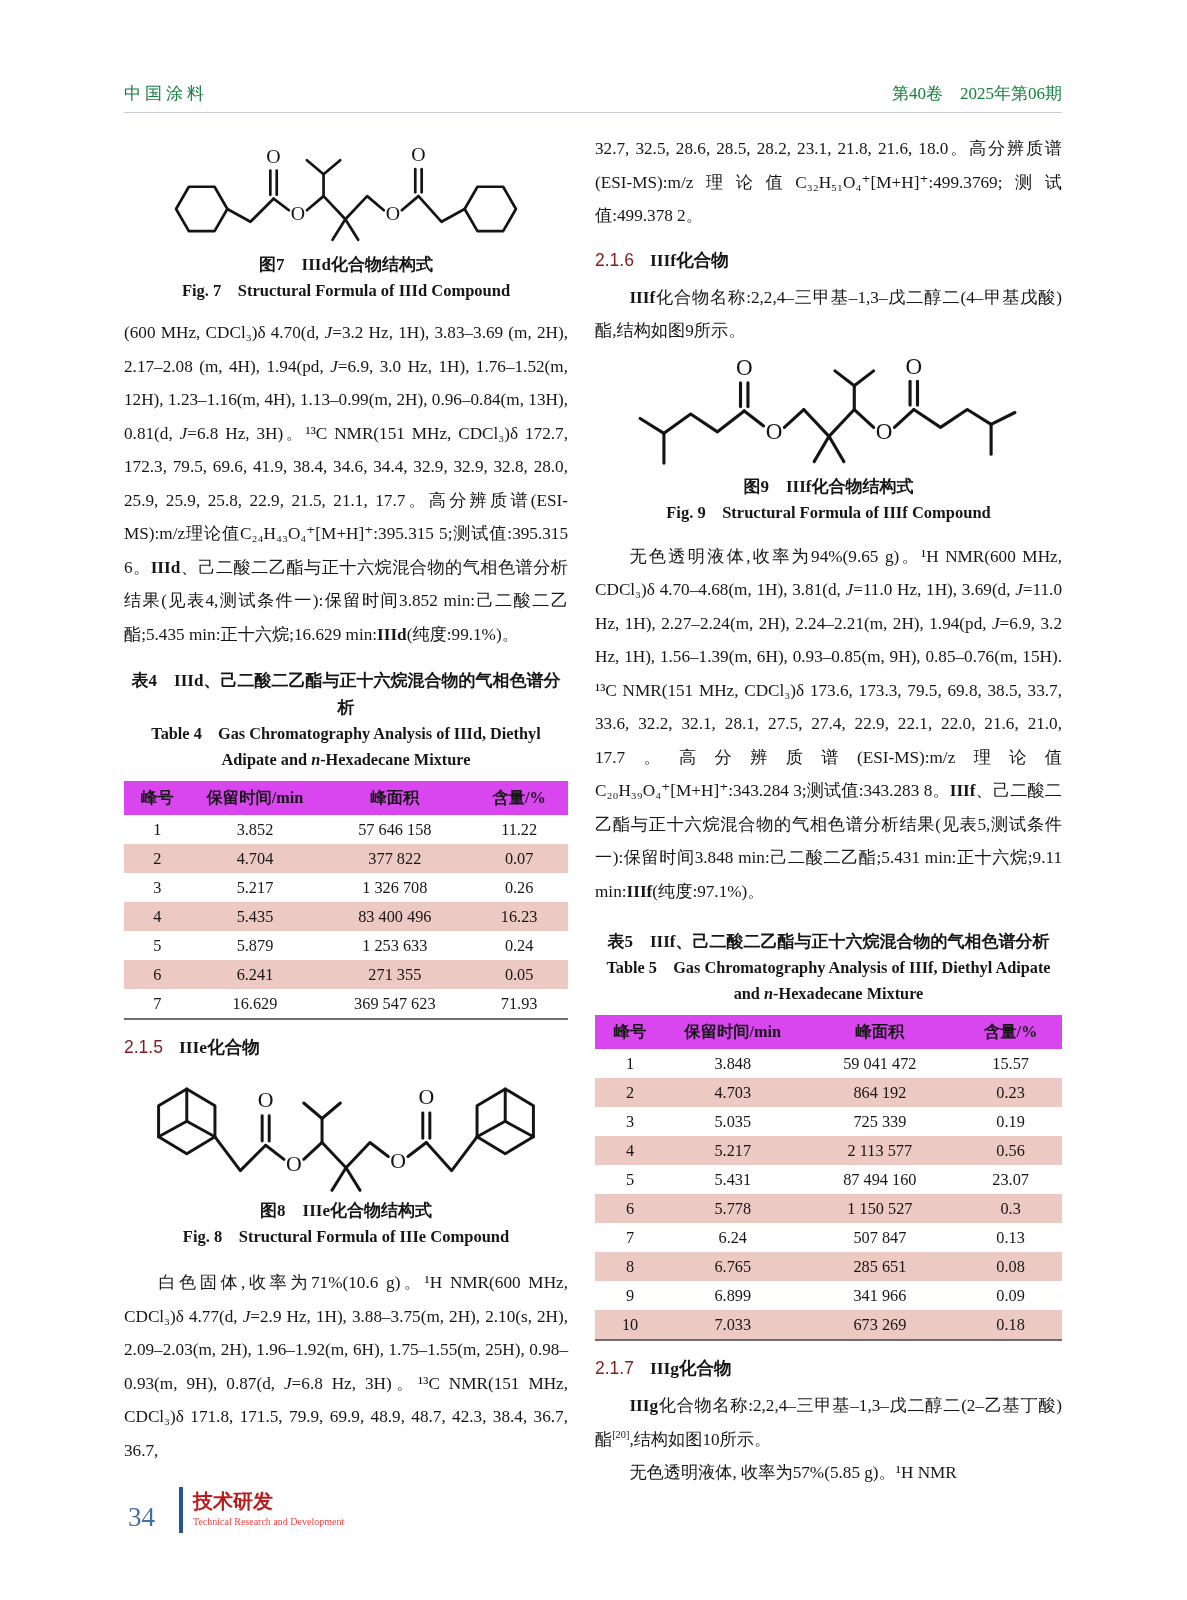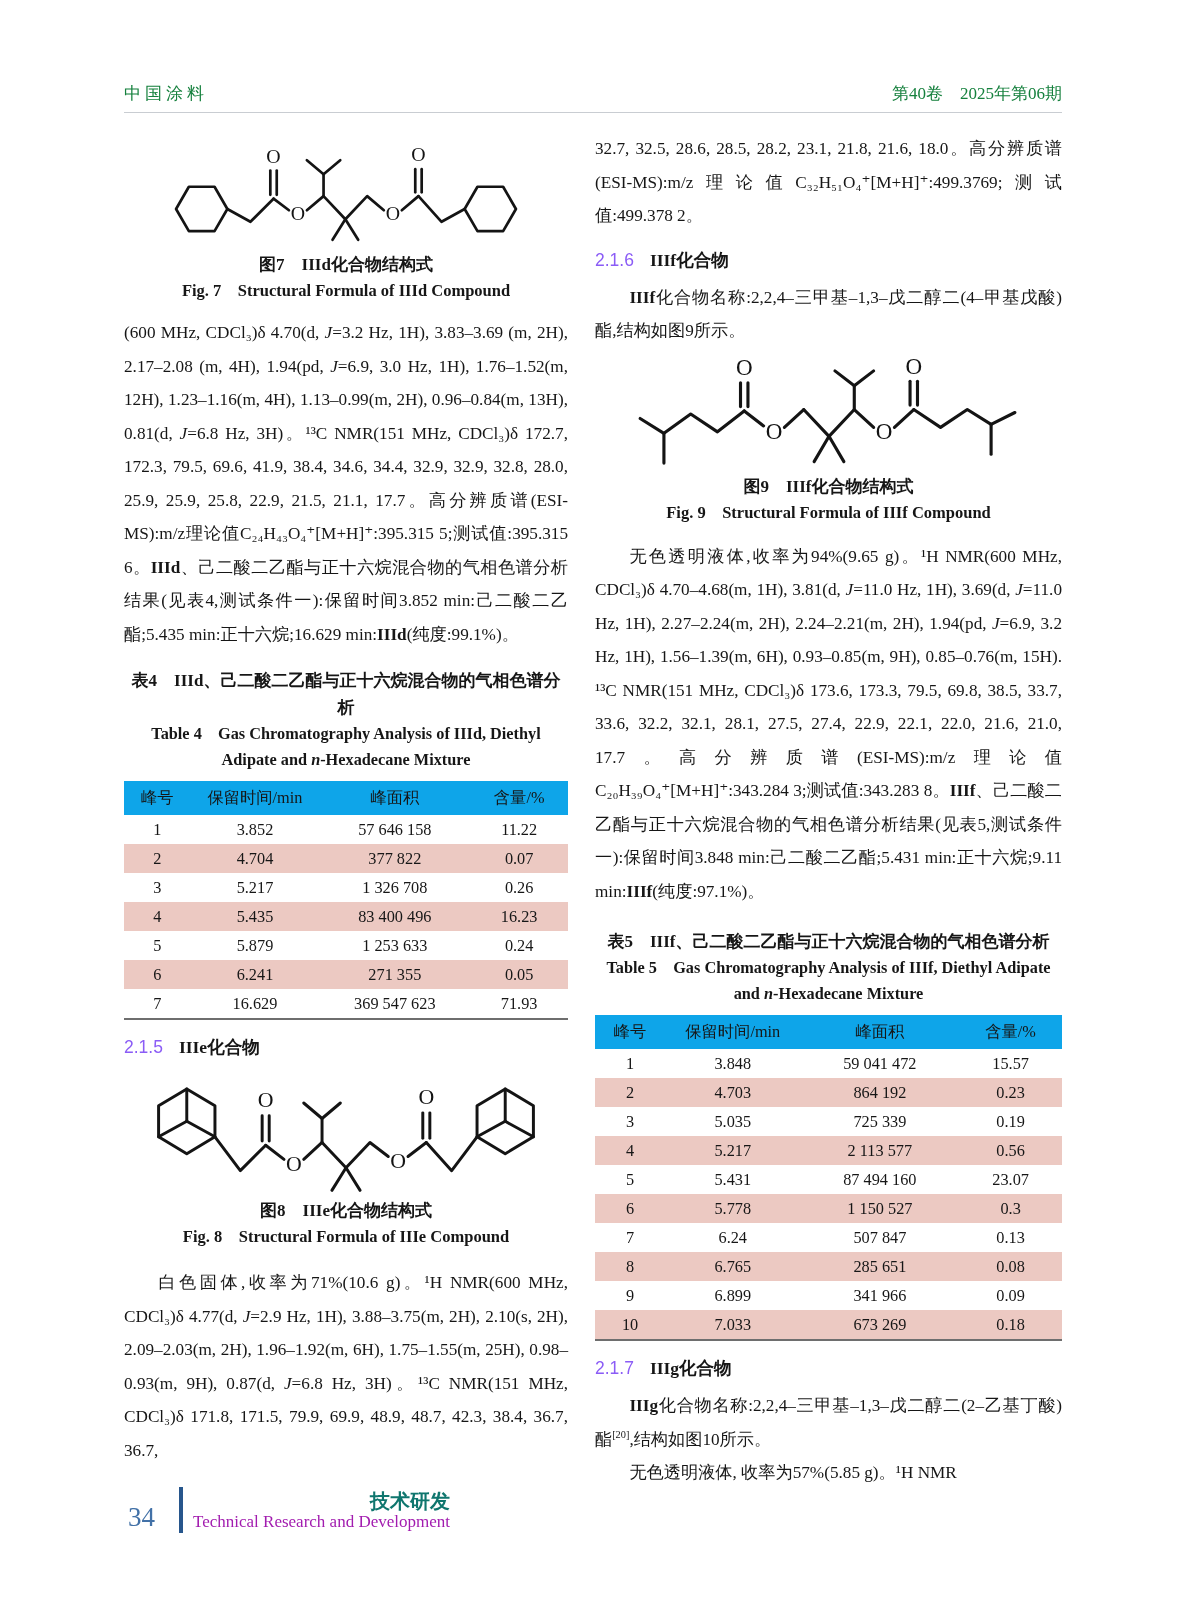--- a/index.html
+++ b/index.html
@@ -20,35 +20,35 @@
   .b{font-weight:700;}
   .i{font-style:italic;}
   .sup{vertical-align:super;font-size:0.6em;line-height:0;}
   
   .figure{text-align:center;margin:4px 0 2px;}
   .figure svg{display:block;margin:0 auto;}
   .cap-cn{text-align:center;font-weight:700;font-size:17px;line-height:26px;margin-top:2px;}
   .cap-en{text-align:center;font-weight:700;font-size:16.5px;line-height:26px;}
   
   .sec{margin:12px 0 6px;font-size:17.5px;line-height:30px;}
-  .sec .num{color:#8b5cf6;font-family:"Liberation Sans","DejaVu Sans",sans-serif;margin-right:16px;}
+  .sec .num{color:#7f1d1d;font-family:"Liberation Sans","DejaVu Sans",sans-serif;margin-right:16px;}
   .sec .title{font-weight:700;}
   
   .tbl-cap-cn{text-align:center;font-weight:700;font-size:17px;line-height:27px;margin-top:16px;}
   .tbl-cap-en{text-align:center;font-weight:700;font-size:16.3px;line-height:26px;margin-bottom:8px;}
   table.gc{width:100%;border-collapse:collapse;font-size:16.3px;border-bottom:2px solid #6e6e6e;}
-  table.gc th{background:#0ea5e9;font-weight:400;padding:6px 2px;text-align:center;}
+  table.gc th{background:#d946ef;font-weight:700;padding:6px 2px;text-align:center;}
   table.gc td{padding:4.5px 2px;text-align:center;background:#fff;}
   table.gc tr.alt td{background:#ecc9c2;}
   
   .footer{position:absolute;left:128px;top:1487px;display:flex;align-items:center;}
   .footer .pnum{font-size:27px;color:#4271a7;margin-right:24px;padding-top:14px;}
   .footer .bar{width:4px;height:46px;background:#27568c;margin-right:10px;}
-  .footer .cn{font-size:20px;font-weight:700;color:#0f766e;font-family:"Liberation Sans","DejaVu Sans",sans-serif;line-height:24px;text-align:right;}
-  .footer .en{font-size:17px;color:#a21caf;line-height:18px;}
+  .footer .cn{font-size:20px;font-weight:700;color:#b91c1c;font-family:"Liberation Sans","DejaVu Sans",sans-serif;line-height:24px;}
+  .footer .en{font-size:10px;color:#ef4444;line-height:18px;}
   
   .chem line,.chem polyline,.chem polygon{stroke:#141414;stroke-width:2.1;fill:none;stroke-linecap:round;stroke-linejoin:round;}
   .chem text{font-family:"Liberation Serif","DejaVu Serif",serif;font-size:15.5px;fill:#141414;stroke:none;}
 </style>
 </head>
 <body>
 
 <div class="page">
 
   <div class="hdr">

